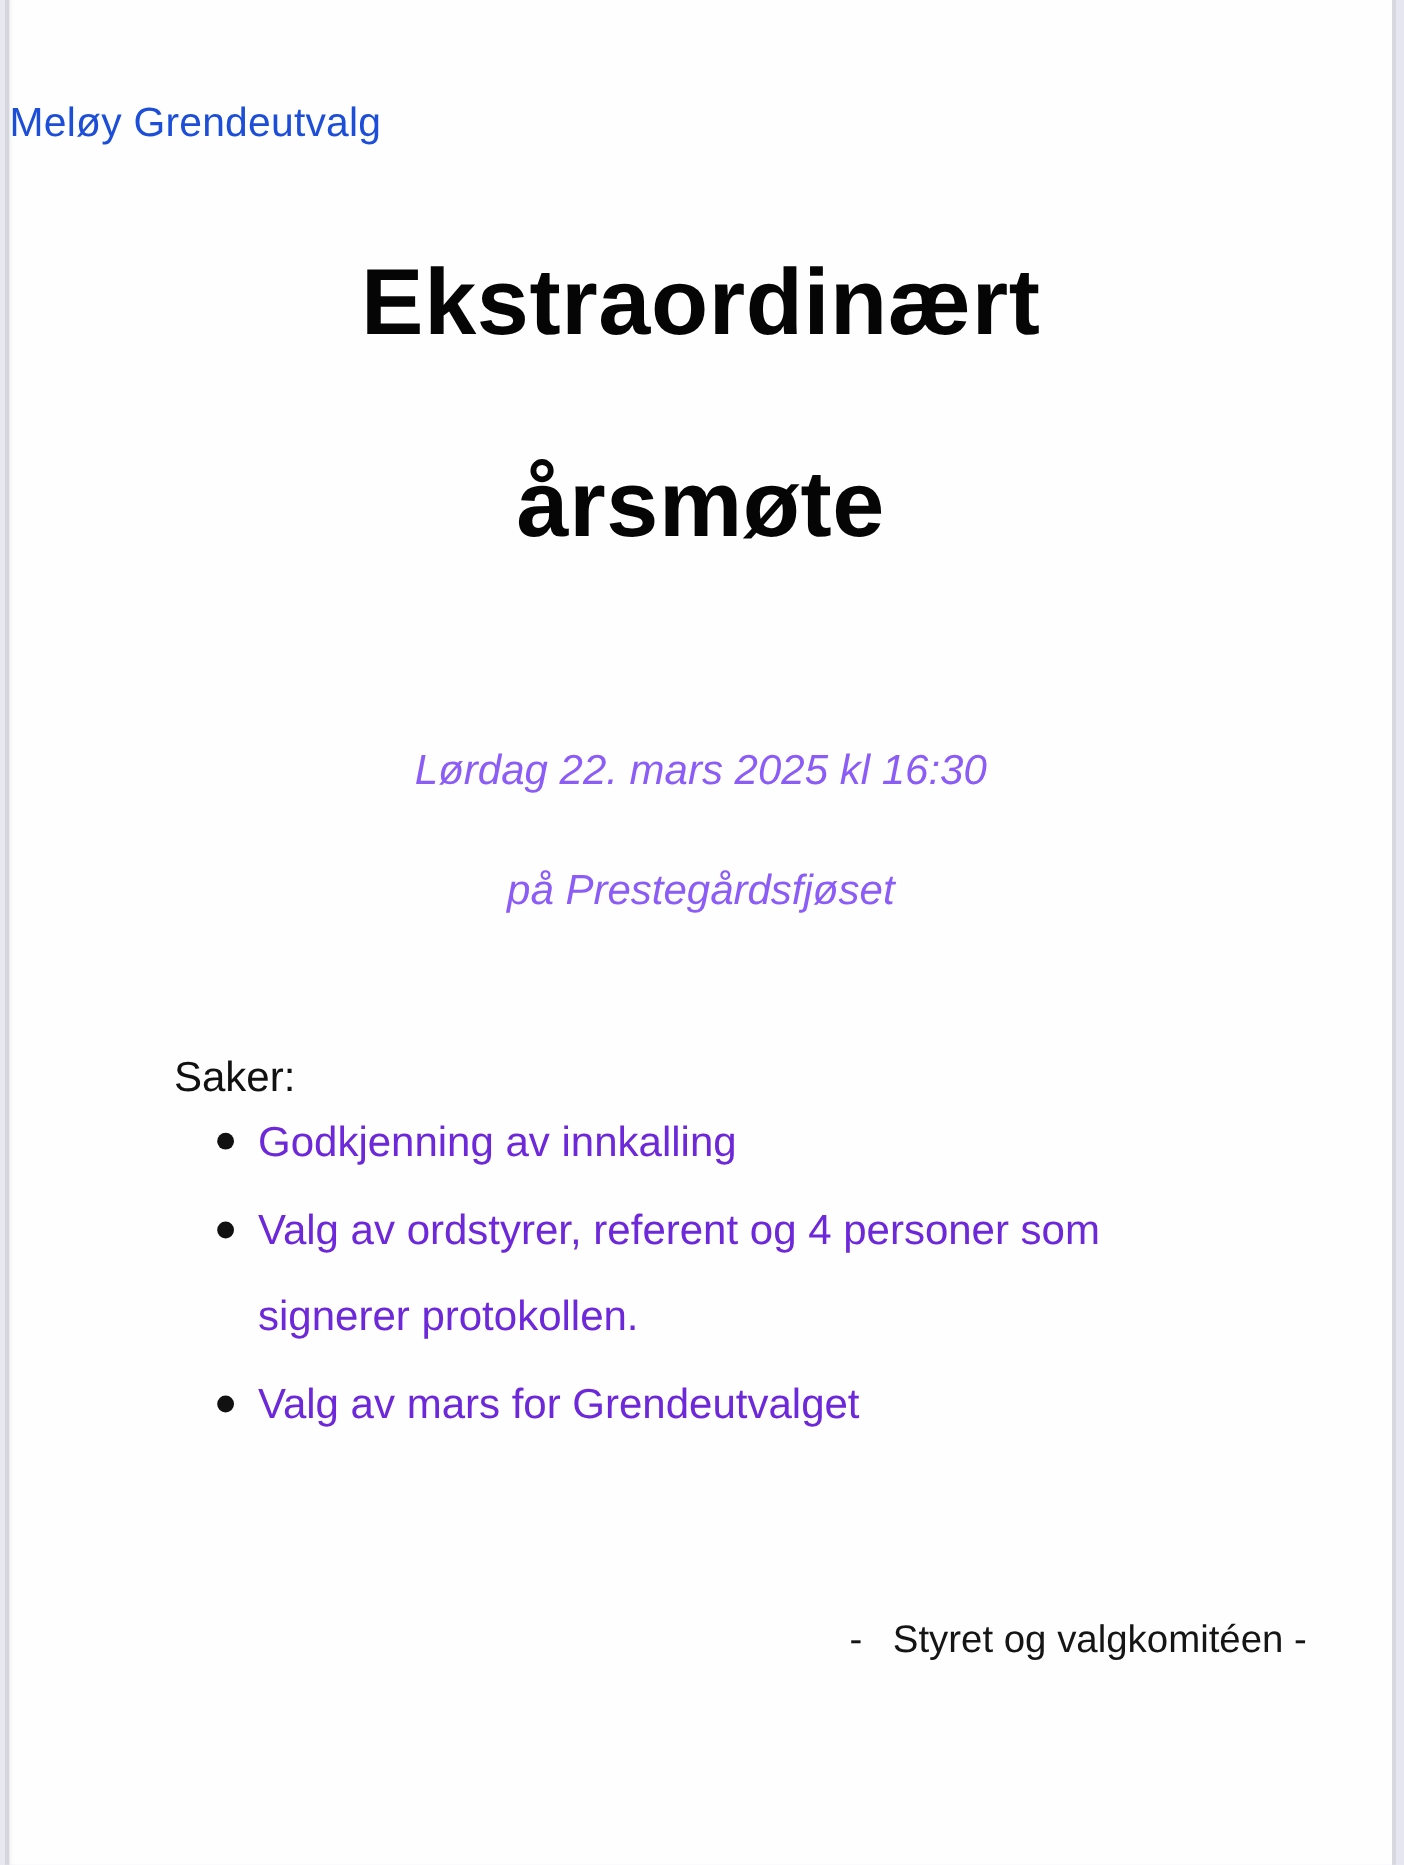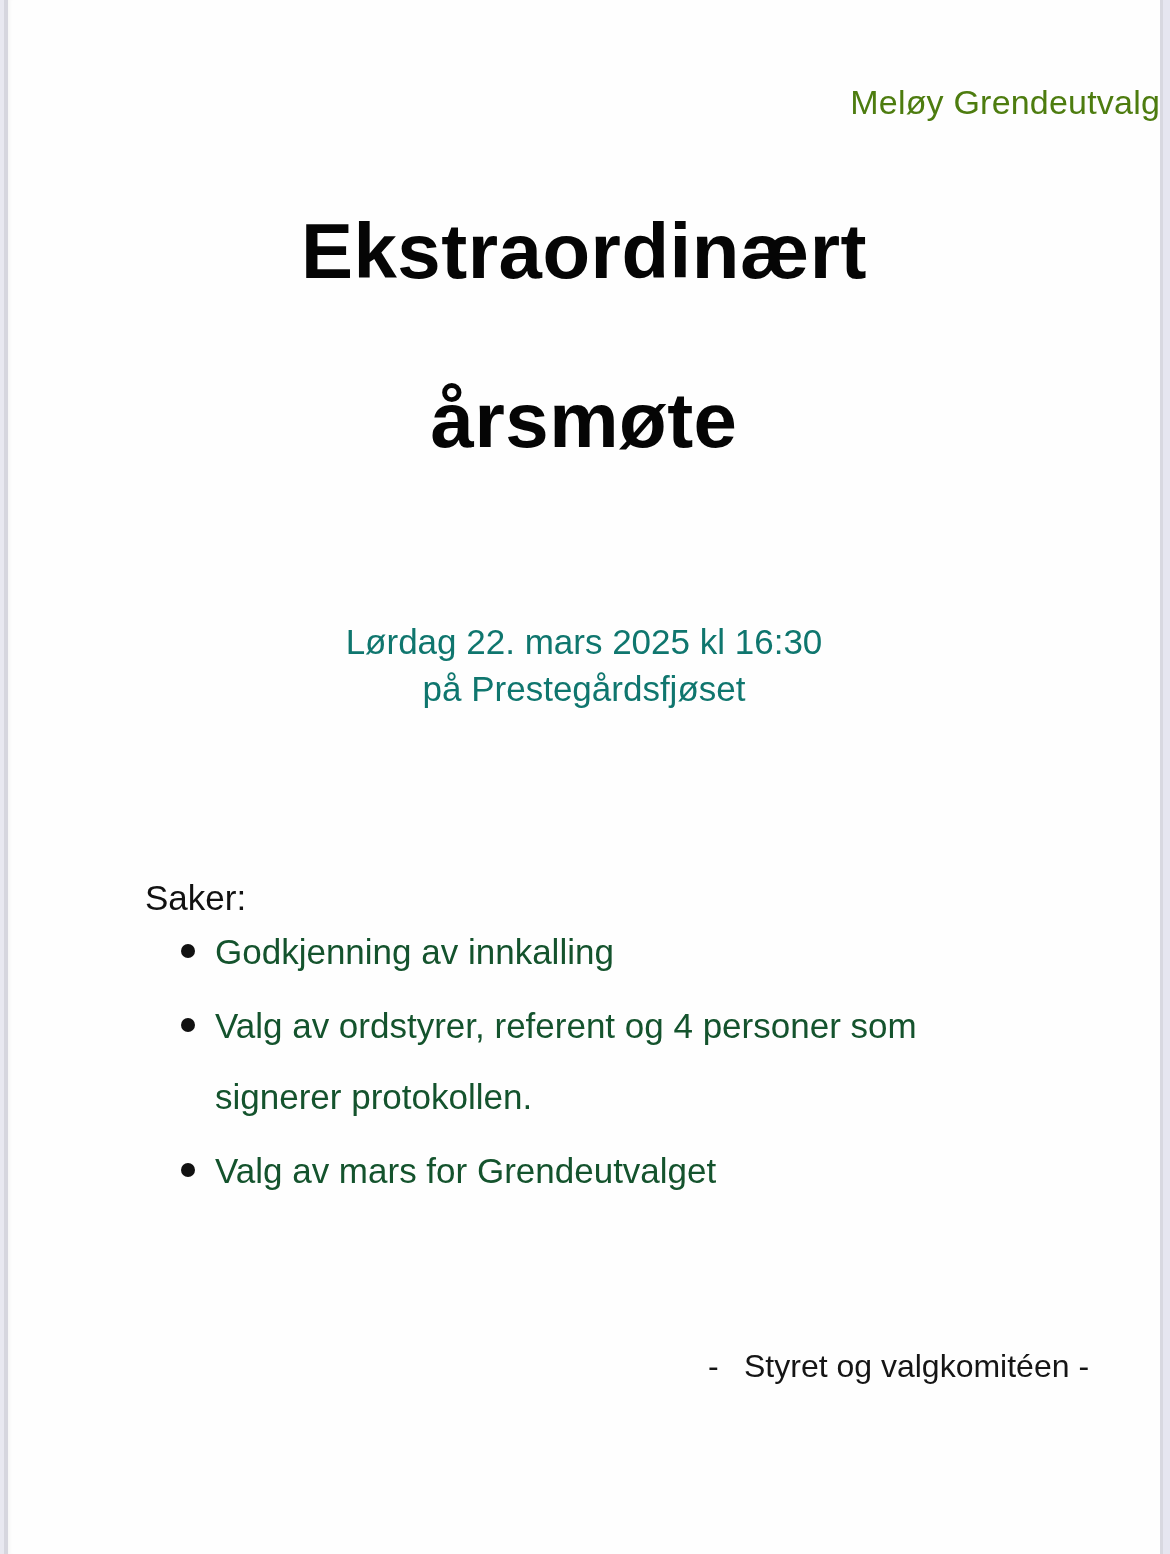--- a/index.html
+++ b/index.html
@@ -33,48 +33,49 @@
       top: 0;
       width: 1152px;
       height: 1554px;
       background: #fefefe;
       box-shadow: inset 4px 0 4px -3px rgba(0,0,0,0.05);
     }
     .org-name {
       position: absolute;
       left: 0; right: 0;
       top: 80px;
-      text-align: right;
+      text-align: left;
       font-size: 34px;
       line-height: 44px;
-      color: #4d7c0f;
+      color: #1d4ed8;
       letter-spacing: 0.2px;
     }
     .title-line {
       position: absolute;
       left: 0; right: 0;
       text-align: center;
       font-weight: bold;
       font-size: 78px;
       line-height: 90px;
       color: #050505;
       letter-spacing: 0.5px;
     }
     .title-line.l1 { top: 206px; }
     .title-line.l2 { top: 375px; }
     .info-line {
       position: absolute;
       left: 0; right: 0;
       text-align: center;
       font-size: 35px;
       line-height: 44px;
-      color: #0f766e;
+      color: #8b5cf6;
+      font-style: italic;
     }
     .info-line.date { top: 620px; }
-    .info-line.place { top: 667px; }
+    .info-line.place { top: 720px; }
     .agenda-heading {
       position: absolute;
       left: 137px;
       top: 876px;
       font-size: 35px;
       line-height: 44px;
       color: #111111;
     }
     .agenda-list {
       position: absolute;
@@ -83,21 +84,21 @@
       width: 820px;
       margin: 0;
       padding: 0;
       list-style: none;
     }
     .agenda-item {
       position: relative;
       padding-left: 35px;
       font-size: 35px;
       line-height: 71px;
-      color: #14532d;
+      color: #6d28d9;
       margin-bottom: 3px;
     }
     .agenda-item .bullet {
       position: absolute;
       left: 1px;
       top: 28px;
       width: 14px;
       height: 14px;
       border-radius: 50%;
       background: #111111;

